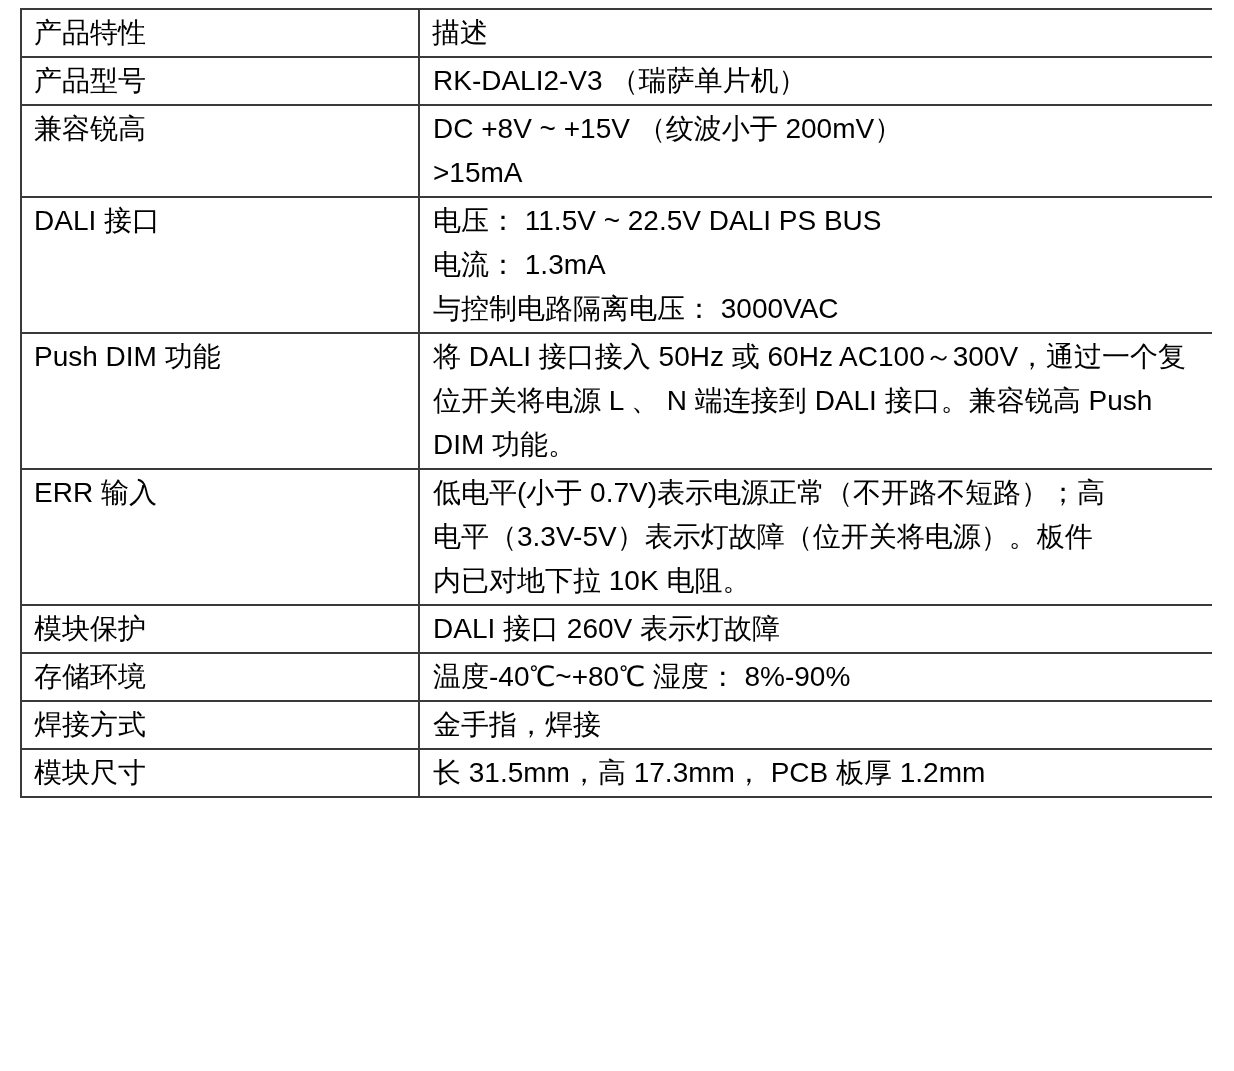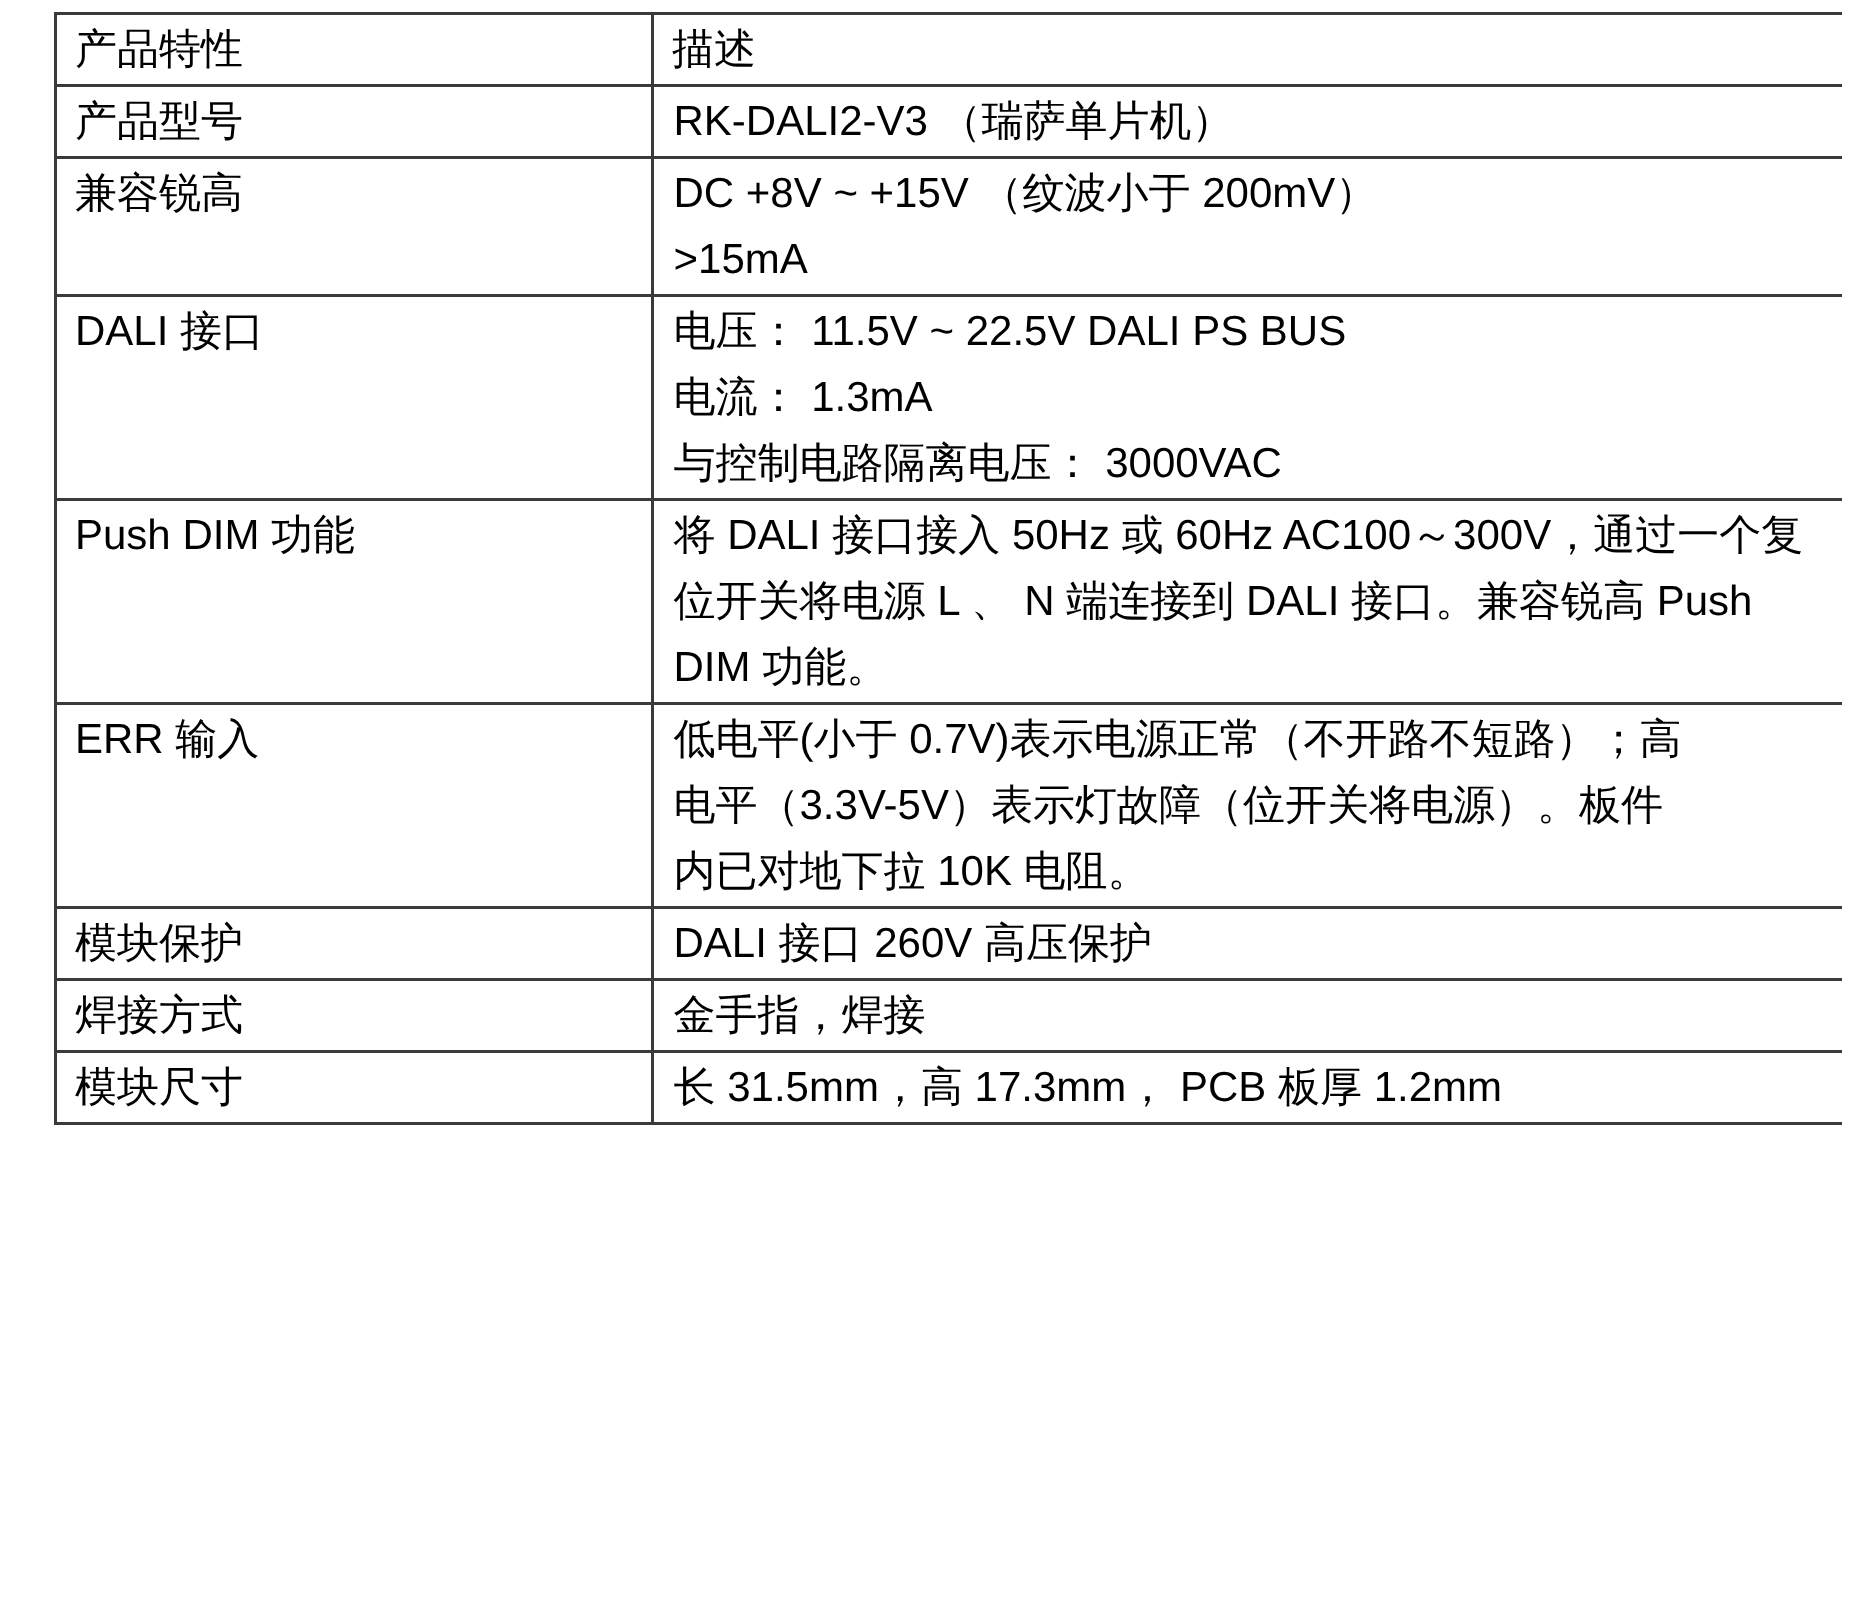--- a/index.html
+++ b/index.html
@@ -13,21 +13,20 @@
     height: 1071px;
     background: var(--page-bg);
     font-family: "Liberation Sans", sans-serif;
     color: var(--text-color);
   }
   .page {
     position: relative;
     width: 1212px;
     height: 1071px;
     overflow: hidden;
-    margin-left: 16px;
   }
   table.spec-table {
     position: absolute;
     left: 20px;
     top: 8px;
     width: 1204px;
     border-collapse: collapse;
     table-layout: fixed;
   }
   col.c1 { width: 398px; }
@@ -106,25 +105,31 @@
       <td class="desc-cell">
         <div class="line">低电平(小于 0.7V)表示电源正常（不开路不短路）；高</div>
         <div class="line">电平（3.3V-5V）表示灯故障（位开关将电源）。板件</div>
         <div class="line">内已对地下拉 10K 电阻。</div>
       </td>
     </tr>
 
     <tr>
       <td>模块保护</td>
       <td class="desc-cell">
-        <div class="line">DALI 接口 260V 高压保护</div>
+        <div class="line">DALI 接口 260V 表示灯故障</div>
       </td>
     </tr>
 
 
+    <tr>
+      <td>存储环境</td>
+      <td class="desc-cell">
+        <div class="line">温度-40℃~+80℃  湿度： 8%-90%</div>
+      </td>
+    </tr>
 
     <tr>
       <td>焊接方式</td>
       <td class="desc-cell">
         <div class="line">金手指，焊接</div>
       </td>
     </tr>
 
     <tr>
       <td>模块尺寸</td>

